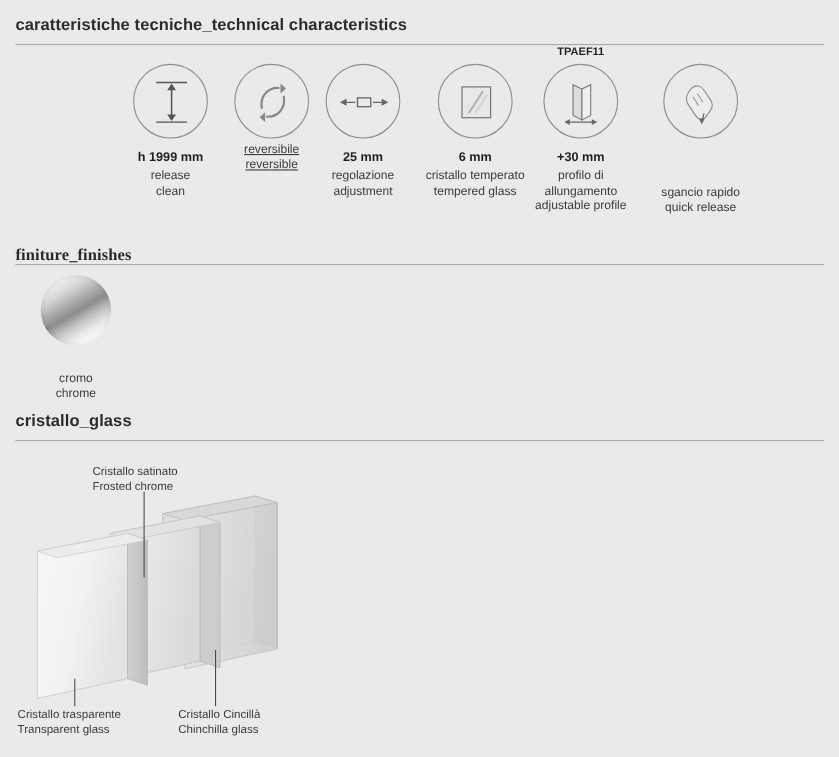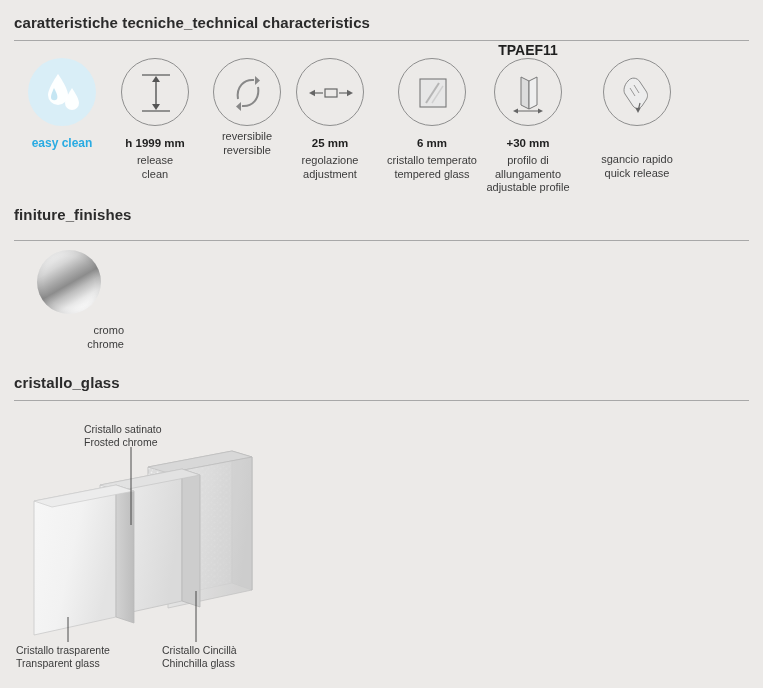--- a/index.html
+++ b/index.html
@@ -83,21 +83,21 @@
     font-size: 11px;
     line-height: 13.5px;
     color: #3b3b3b;
   }
   .tech-toplabel {
     position: absolute;
     top: -16px;
     left: 0;
     width: 104px;
     text-align: center;
-    font-size: 14px;
+    font-size: 10px;
     font-weight: bold;
     color: #1f1f1f;
   }
 
   
   svg { display: block; }
   .icon-svg {
     position: absolute;
     top: 0; left: 0;
   }
@@ -122,25 +122,25 @@
         #d6d6d6 28%,
         #a9a9a9 42%,
         #8c8c8c 52%,
         #bdbdbd 62%,
         #e8e8e8 74%,
         #ffffff 86%,
         #cfcfcf 100%);
     box-shadow: inset 0 0 6px rgba(0,0,0,0.12);
   }
   .finish-caption {
-    margin-top: 10px;
+    margin-top: 24px;
     font-size: 11px;
     line-height: 13.5px;
     color: #3b3b3b;
-    text-align: right;
+    text-align: center;
   }
 
   
   .glass-wrap {
     position: absolute;
     left: 0;
     top: 405px;
     width: 666px;
     height: 283px;
   }
@@ -155,30 +155,20 @@
 </head>
 <body>
 
 <div class="page">
 
   <div class="section-title" style="top:14px;">caratteristiche tecniche_technical characteristics</div>
   <div class="rule" style="top:40px;"></div>
 
   <div class="tech-row">
 
-    <div class="tech-item" style="left:0px;">
-      <div class="circle easyclean">
-        <svg class="icon-svg" width="68" height="68" viewBox="0 0 68 68">
-          <path d="M30 16 C30 16 20 30 20 37 a10 10 0 0 0 20 0 C40 30 30 16 30 16 Z" fill="#ffffff" opacity="0.95"></path>
-          <path d="M44 30 C44 30 37 40 37 45 a7 7 0 0 0 14 0 C51 40 44 30 44 30 Z" fill="#ffffff" opacity="0.95"></path>
-          <path d="M26 30 C26 30 23 36 23 39 a3.2 3.2 0 0 0 6.4 0 C29.4 36 26 30 26 30 Z" fill="#bfe3f2" opacity="0.9"></path>
-        </svg>
-      </div>
-      <div class="tech-caption-bold blue">easy clean</div>
-    </div>
 
     <div class="tech-item" style="left:93px;">
       <div class="circle">
         <svg class="icon-svg" width="68" height="68" viewBox="0 0 68 68">
           <line x1="20" y1="16" x2="48" y2="16" stroke="#555" stroke-width="1.2"></line>
           <line x1="20" y1="52" x2="48" y2="52" stroke="#555" stroke-width="1.2"></line>
           <line x1="34" y1="21" x2="34" y2="47" stroke="#555" stroke-width="1.4"></line>
           <path d="M34 17 l4 6 h-8 Z" fill="#555"></path>
           <path d="M34 51 l4 -6 h-8 Z" fill="#555"></path>
         </svg>
@@ -192,21 +182,21 @@
 
     <div class="tech-item" style="left:185px;">
       <div class="circle">
         <svg class="icon-svg" width="68" height="68" viewBox="0 0 68 68">
           <path d="M24 40 C22 28 30 20 40 21" stroke="#888" stroke-width="2" fill="none"></path>
           <path d="M41 17 l5 4.5 -5 4.5 z" fill="#888"></path>
           <path d="M44 28 C46 40 38 48 28 47" stroke="#888" stroke-width="2" fill="none"></path>
           <path d="M27 43 l-5 4.5 5 4.5 z" fill="#888"></path>
         </svg>
       </div>
-      <div class="tech-caption" style="">
+      <div class="tech-caption" style="text-decoration:underline;">
         <span>reversibile</span><br>
         <span>reversible</span>
       </div>
     </div>
 
     <div class="tech-item" style="left:268px;">
       <div class="circle">
         <svg class="icon-svg" width="68" height="68" viewBox="0 0 68 68">
           <rect x="28" y="30" width="12" height="8" fill="none" stroke="#666" stroke-width="1.2"></rect>
           <line x1="14" y1="34" x2="26" y2="34" stroke="#666" stroke-width="1.2"></line>
@@ -258,29 +248,29 @@
     <div class="tech-item" style="left:575px;">
       <div class="circle">
         <svg class="icon-svg" width="68" height="68" viewBox="0 0 68 68">
           <path d="M24 22 c3 -4 9 -4 12 1 l6 9 c2 3 2 6 0 9 l-4 6 c-2 3 -7 3 -9 0 l-8 -12 c-2 -3 -1 -9 3 -13 z" fill="#ededed" stroke="#8a8a8a" stroke-width="1"></path>
           <path d="M30 26 l5 8" stroke="#9a9a9a" stroke-width="1"></path>
           <path d="M26 29 l5 8" stroke="#9a9a9a" stroke-width="1"></path>
           <path d="M36 44 l-2 8" stroke="#666" stroke-width="1.2"></path>
           <path d="M34 54 l2.6 -5 h-5.2 z" fill="#666"></path>
         </svg>
       </div>
-      <div class="tech-caption" style="margin-top:27px;">
+      <div class="tech-caption" style="margin-top:43px;">
         <span>sgancio rapido</span><br>
         <span>quick release</span>
       </div>
     </div>
 
   </div>
 
-  <div class="section-title" style="top:206px;">finiture_finishes</div>
+  <div class="section-title" style="top:224px;font-family:Liberation Serif, serif;">finiture_finishes</div>
   <div class="rule" style="top:240px;"></div>
 
   <div class="finish-item">
     <div class="chrome-ball"></div>
     <div class="finish-caption">
       <span>cromo</span><br>
       <span>chrome</span>
     </div>
   </div>
 

